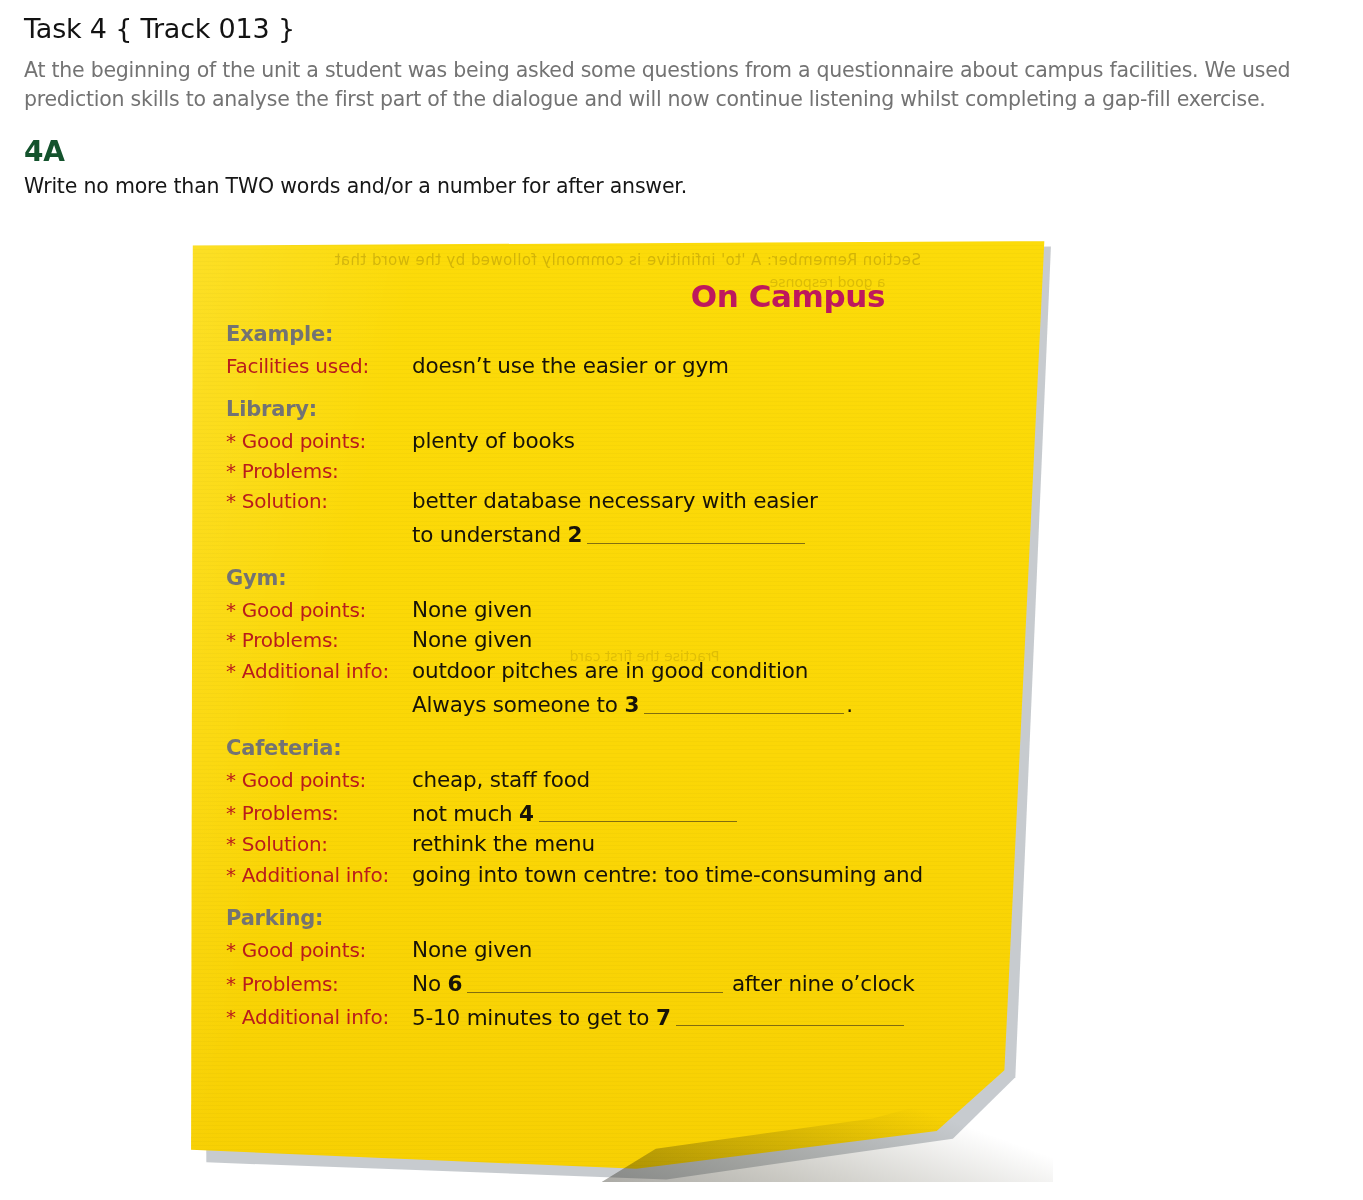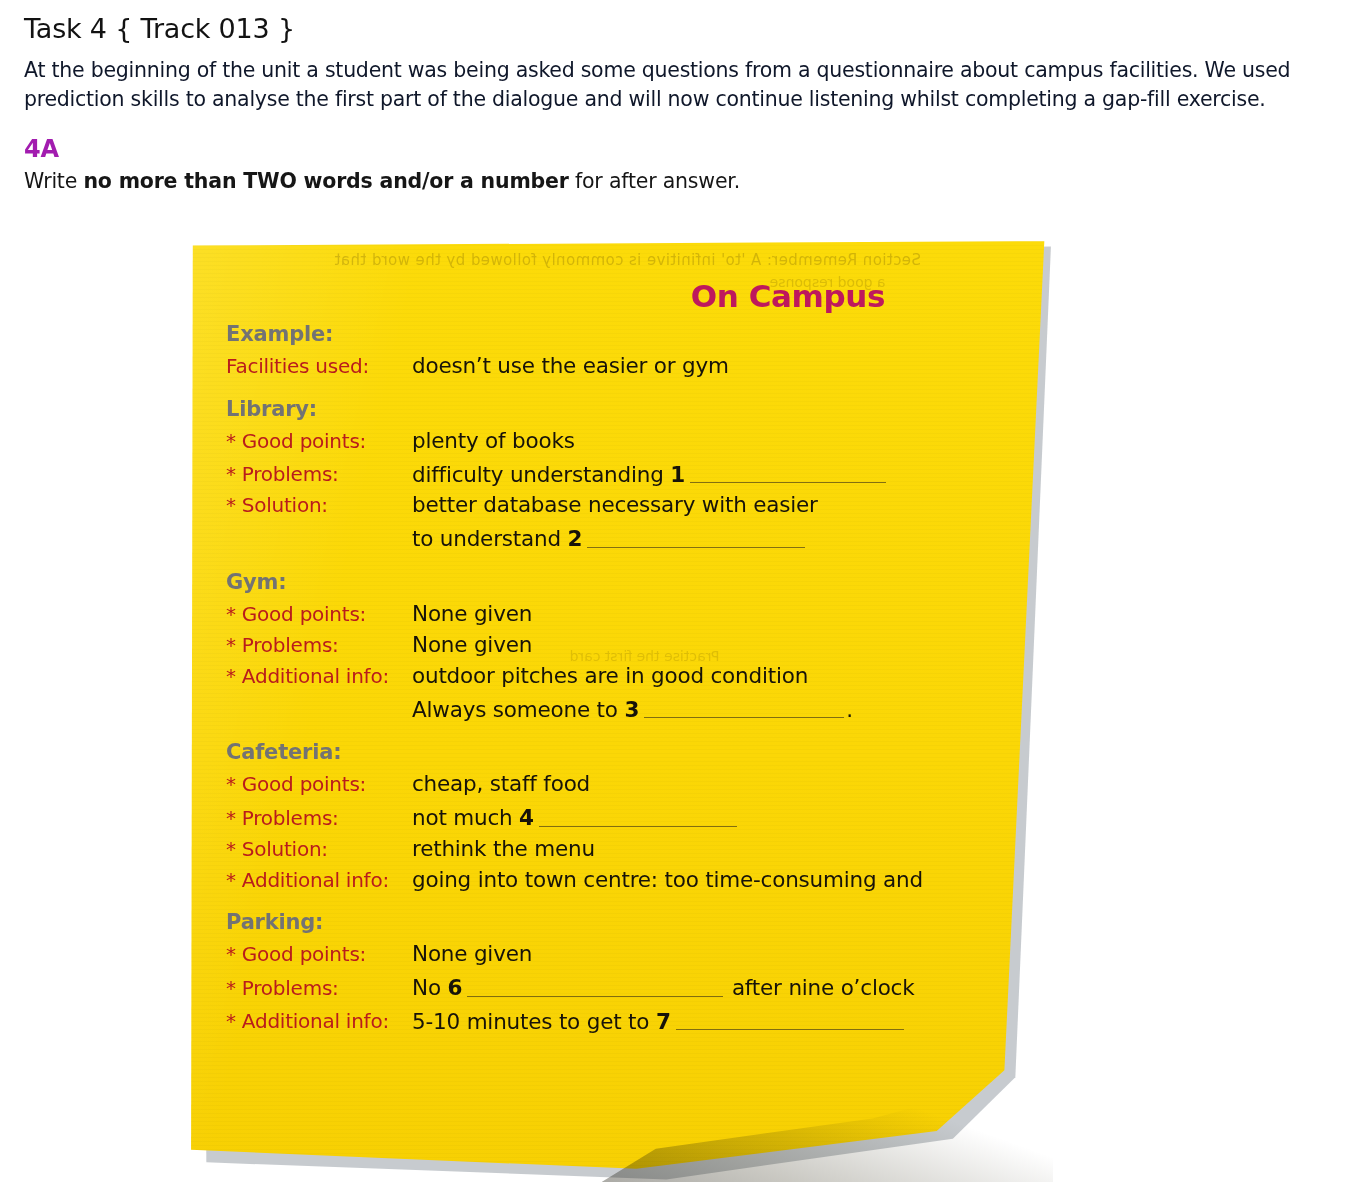--- a/index.html
+++ b/index.html
@@ -31,41 +31,41 @@
     font-weight: normal;
     letter-spacing: -0.2px;
     color: #121212;
     margin: 0 0 12px 0;
     line-height: 1.1;
   }
   .intro-paragraph {
     font-family: "DejaVu Sans", sans-serif;
     font-size: 20.5px;
     line-height: 1.45;
-    color: #0f172a;
+    color: #737373;
     margin: 0;
     width: 1306px;
     letter-spacing: -0.25px;
   }
   .subtask-label {
     font-family: "DejaVu Sans", sans-serif;
-    font-size: 24px;
+    font-size: 28px;
     font-weight: bold;
-    color: #a21caf;
+    color: #14532d;
     margin: 20px 0 6px 0;
     letter-spacing: -0.2px;
   }
   .instruction-line {
     font-family: "DejaVu Sans", sans-serif;
     font-size: 20.5px;
     color: #161616;
     margin: 0;
     letter-spacing: -0.2px;
   }
-  .instruction-line b { font-weight: bold; }
+  .instruction-line b { font-weight: normal; }
 
   
   .note-wrap {
     position: absolute;
     left: 0;
     top: 0;
     width: 1363px;
     height: 1200px;
     pointer-events: none;
   }
@@ -309,21 +309,20 @@
           </div>
           <div class="group-spacer"></div>
           <div class="group">
             <div class="group-head">Library:</div>
             <div class="row">
               <div class="row-label">* Good points:</div>
               <div class="row-value"><span>plenty of books</span></div>
             </div>
             <div class="row">
               <div class="row-label">* Problems:</div>
-              <div class="row-value"><span>difficulty understanding </span><span class="gapnum">1</span><span class="blank b1"></span></div>
             </div>
             <div class="row">
               <div class="row-label">* Solution:</div>
               <div class="row-value"><span>better database necessary with easier</span></div>
             </div>
             <div class="row cont">
               <div class="row-label">&nbsp;</div>
               <div class="row-value"><span>to understand </span><span class="gapnum">2</span><span class="blank b2"></span></div>
             </div>
           </div>

